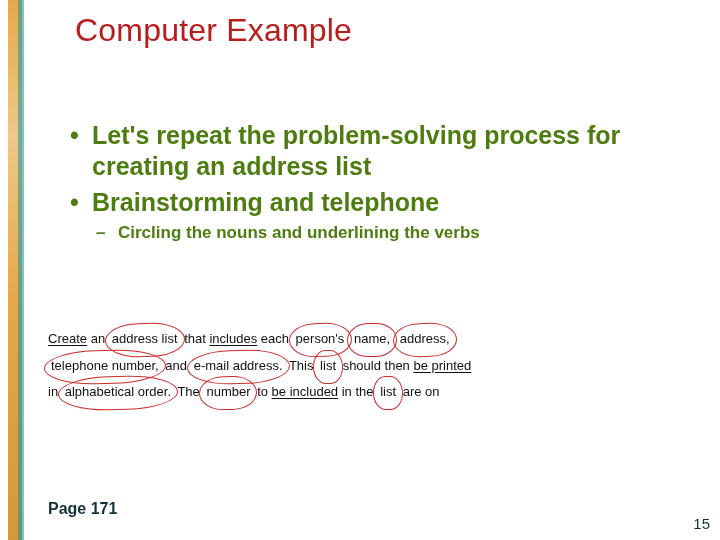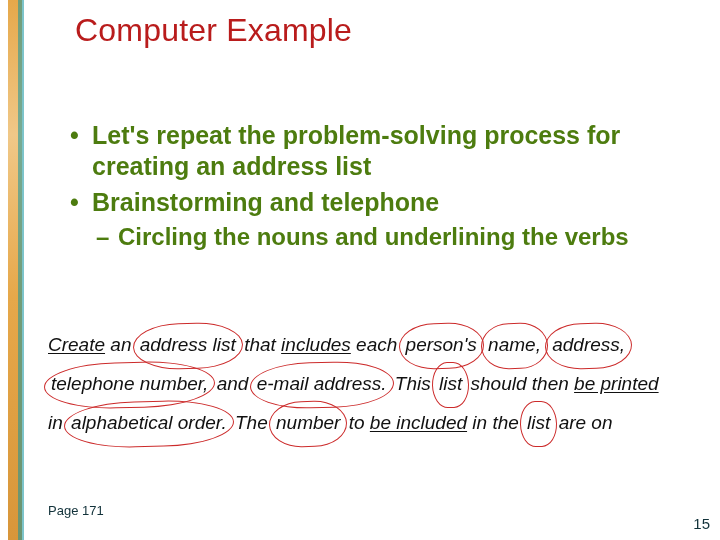--- a/index.html
+++ b/index.html
@@ -62,39 +62,38 @@
   }
   .bullets .b1::before {
     content: "•";
     position: absolute;
     left: 0;
     top: 0;
   }
   .bullets .sub {
     position: relative;
     padding-left: 48px;
-    font-size: 24px;
+    font-size: 17px;
     margin-top: 4px;
   }
   .bullets .sub::before {
     content: "–";
     position: absolute;
     left: 26px;
     top: 0;
   }
   .problem-box {
     position: absolute;
     left: 48px;
     top: 326px;
     width: 614px;
     font-family: Arial, Helvetica, sans-serif;
-    font-size: 19px;
+    font-size: 13px;
     color: #111;
     line-height: 2.05;
-    font-style: italic;
   }
   .problem-box .line {
     white-space: nowrap;
   }
   .ul { text-decoration: underline; text-underline-offset: 2px; }
   .noun {
     display: inline-block;
     position: relative;
     padding: 0 3px;
   }
@@ -107,22 +106,22 @@
     bottom: -4px;
     border: 1.6px solid #cc2b2b;
     border-radius: 50% / 60%;
     transform: rotate(-1.5deg);
     pointer-events: none;
   }
   .page-ref {
     position: absolute;
     left: 48px;
     bottom: 22px;
-    font-size: 13px;
-    font-weight: normal;
+    font-size: 16px;
+    font-weight: bold;
     color: #12323a;
   }
   .slide-num {
     position: absolute;
     right: 10px;
     bottom: 8px;
     font-size: 15px;
     color: #12323a;
   }
 </style>

